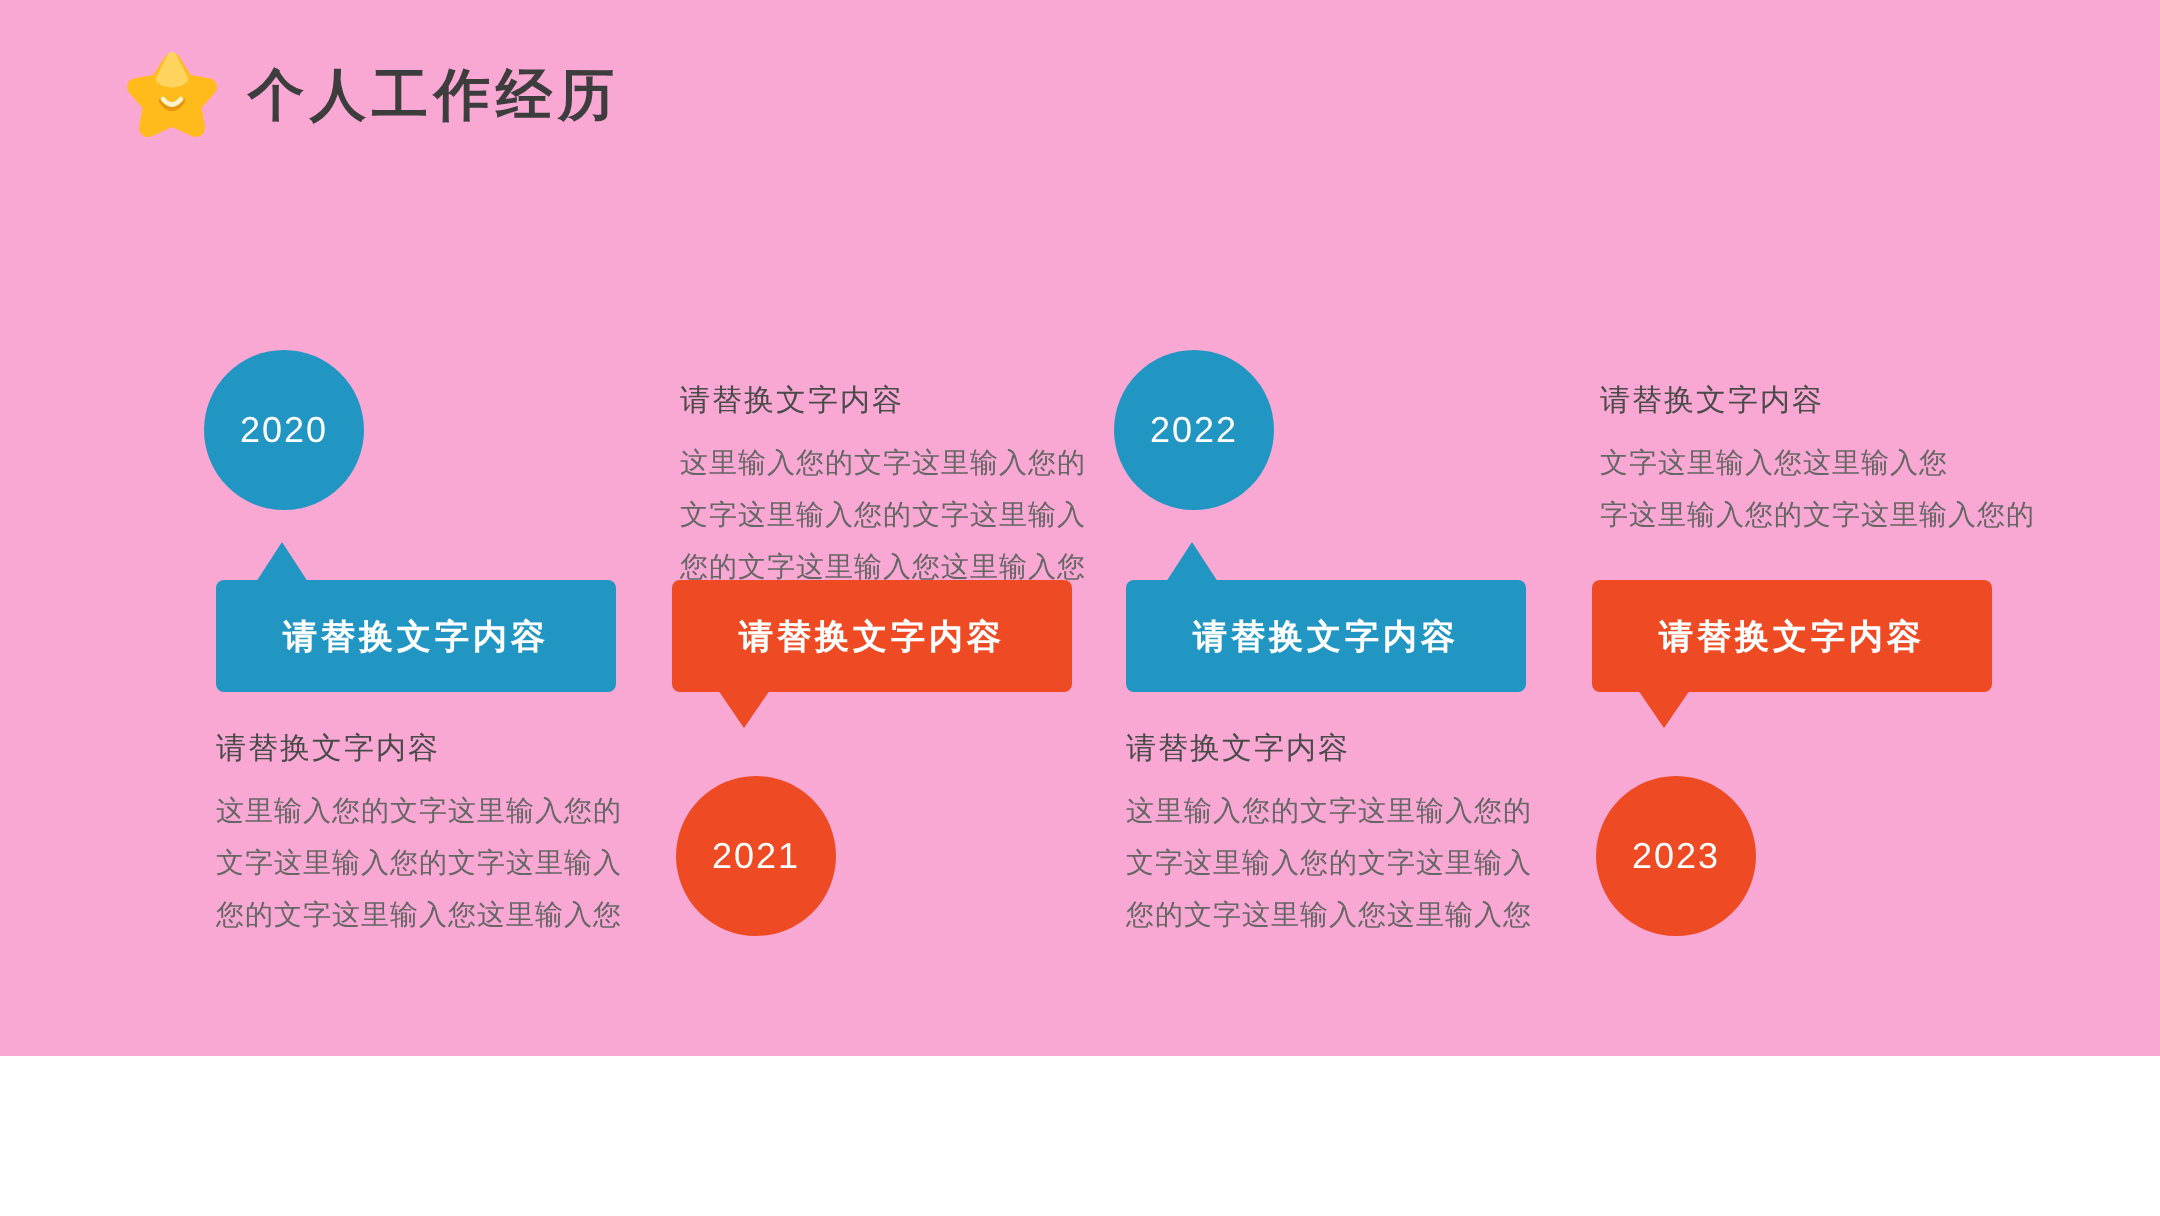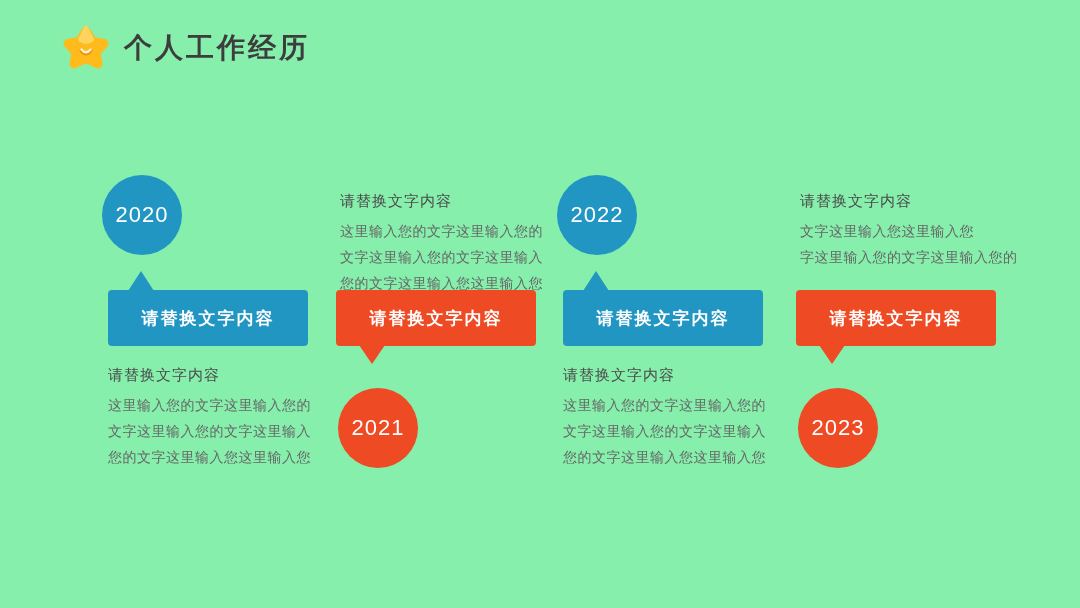--- a/index.html
+++ b/index.html
@@ -1,33 +1,33 @@
 <!DOCTYPE html>
 <html><head>
 <meta charset="utf-8">
 <style>
   html,body { margin:0; padding:0; background:#ffffff; }
   .slide {
-    position:relative; width:1080px; height:608px; background:#86efac;
+    position:relative; width:1080px; height:528px; background:#f9a8d4;
     overflow:hidden; font-family:"Liberation Sans","DejaVu Sans",sans-serif;
   }
   .header { position:absolute; left:62px; top:24px; display:flex; align-items:center; gap:14px; }
   .star-icon { width:48px; height:48px; display:block; }
   .page-title { font-size:28px; font-weight:bold; color:#3D3D3D; letter-spacing:3px; }
 
   .col { position:absolute; top:160px; width:200px; height:340px; }
   .col-1 { left:108px; }
   .col-2 { left:336px; }
   .col-3 { left:563px; }
   .col-4 { left:796px; }
 
   .circle {
     position:absolute; width:80px; height:80px; border-radius:50%;
     display:flex; align-items:center; justify-content:center;
-    color:#ffffff; font-size:22px; letter-spacing:1px;
+    color:#ffffff; font-size:18px; letter-spacing:1px;
   }
   .col-a .circle { top:15px; left:-6px; }
   .col-b .circle { top:228px; left:2px; }
 
   .banner {
     position:absolute; top:130px; left:0; width:100%; height:56px;
     border-radius:4px; display:flex; align-items:center; justify-content:center;
     color:#ffffff; font-size:17px; font-weight:bold; letter-spacing:2px;
   }
   .tail-up {

